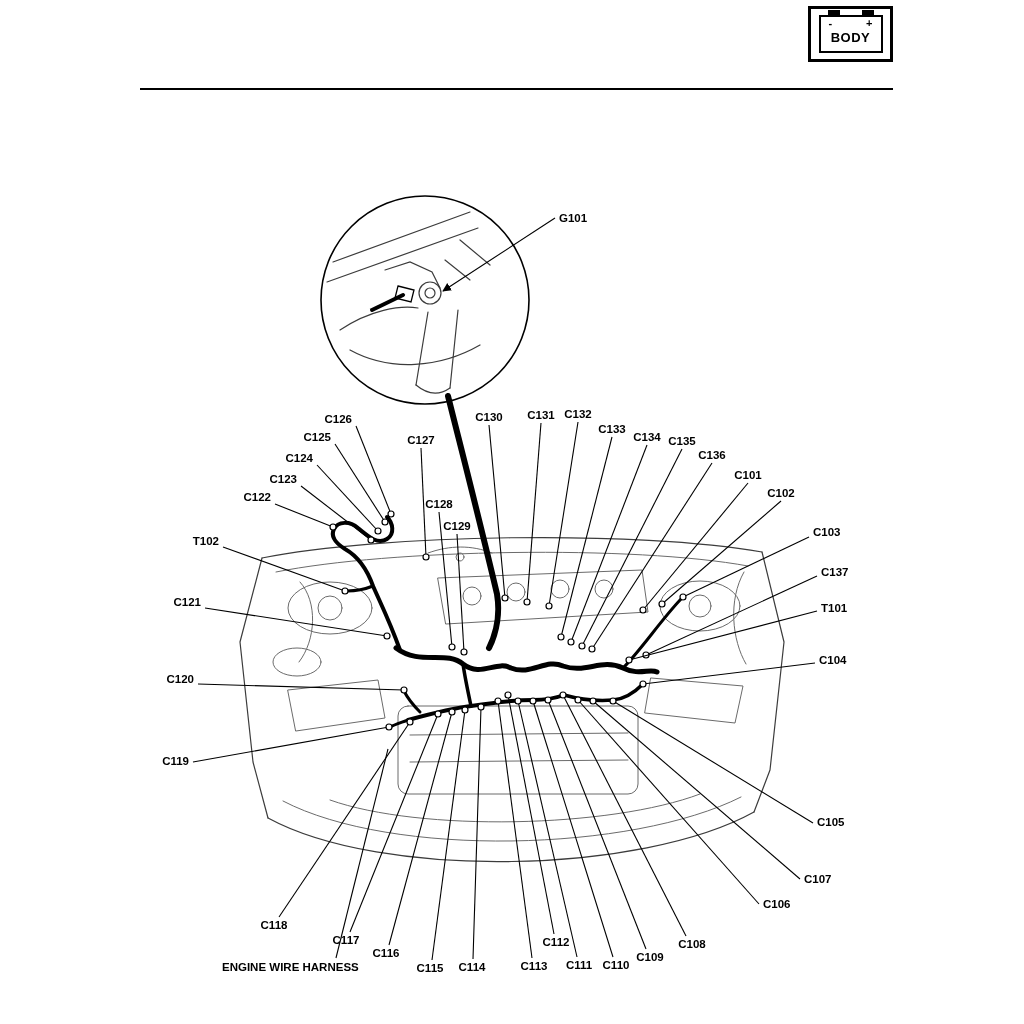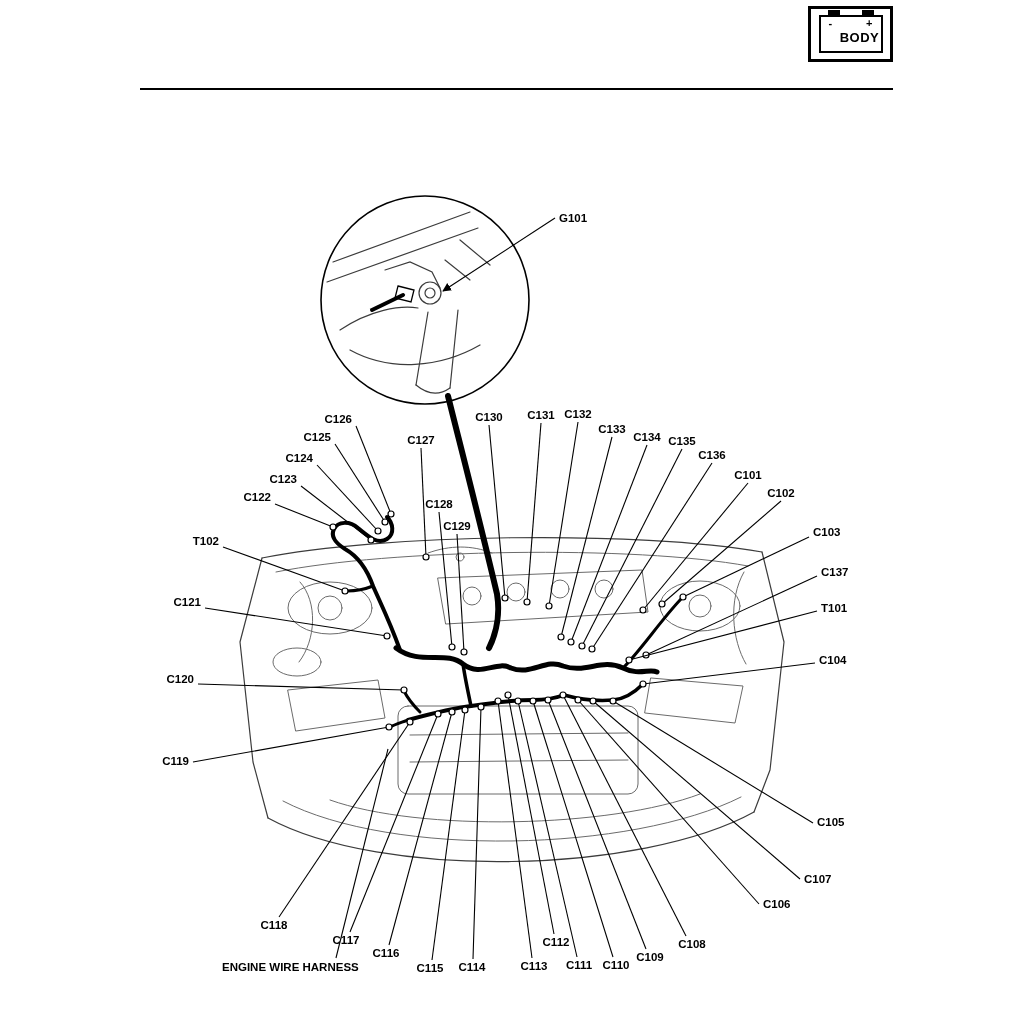--- a/index.html
+++ b/index.html
@@ -10,21 +10,21 @@
   .rule { position:absolute; left:140px; top:88px; width:753px; height:2px; background:#000; }
 
   .badge { position:absolute; top:6px; left:808px; width:85px; height:56px;
     border:3px solid #000; background:#fff; display:flex; align-items:center; justify-content:center; }
   .battery { position:relative; width:64px; height:38px; border:2px solid #000;
     display:flex; flex-direction:column; align-items:center; background:#fff; }
   .battery .stub { position:absolute; top:-7px; width:12px; height:6px; background:#000; }
   .stub.left { left:7px; } .stub.right { right:7px; }
   .terms { width:100%; display:flex; justify-content:space-between; padding:0 8px;
     font-size:11px; font-weight:bold; line-height:13px; }
-  .body-label { font-size:13px; font-weight:bold; line-height:16px; letter-spacing:.5px;padding-left:18px; }
+  .body-label { font-size:13px; font-weight:bold; line-height:16px; letter-spacing:.5px; }
 
   svg.diagram { position:absolute; left:0; top:0; }
   .art   { fill:none; stroke:#3c3c3c; stroke-width:1.2; stroke-linecap:round; stroke-linejoin:round; }
   .artl  { fill:none; stroke:#6b6b6b; stroke-width:1; stroke-linecap:round; }
   .mag   { fill:#fff; stroke:#000; stroke-width:1.6; }
   .magl  { fill:none; stroke:#3c3c3c; stroke-width:1.2; stroke-linecap:round; }
   .harness { fill:none; stroke:#000; stroke-linecap:round; stroke-linejoin:round; }
   .leader { fill:none; stroke:#000; stroke-width:1.1; }
   .connector-dot { fill:#fff; stroke:#000; stroke-width:1.2; }
   .lbl { font-family:"Liberation Sans", sans-serif; font-size:11.5px; font-weight:bold; fill:#000; }

